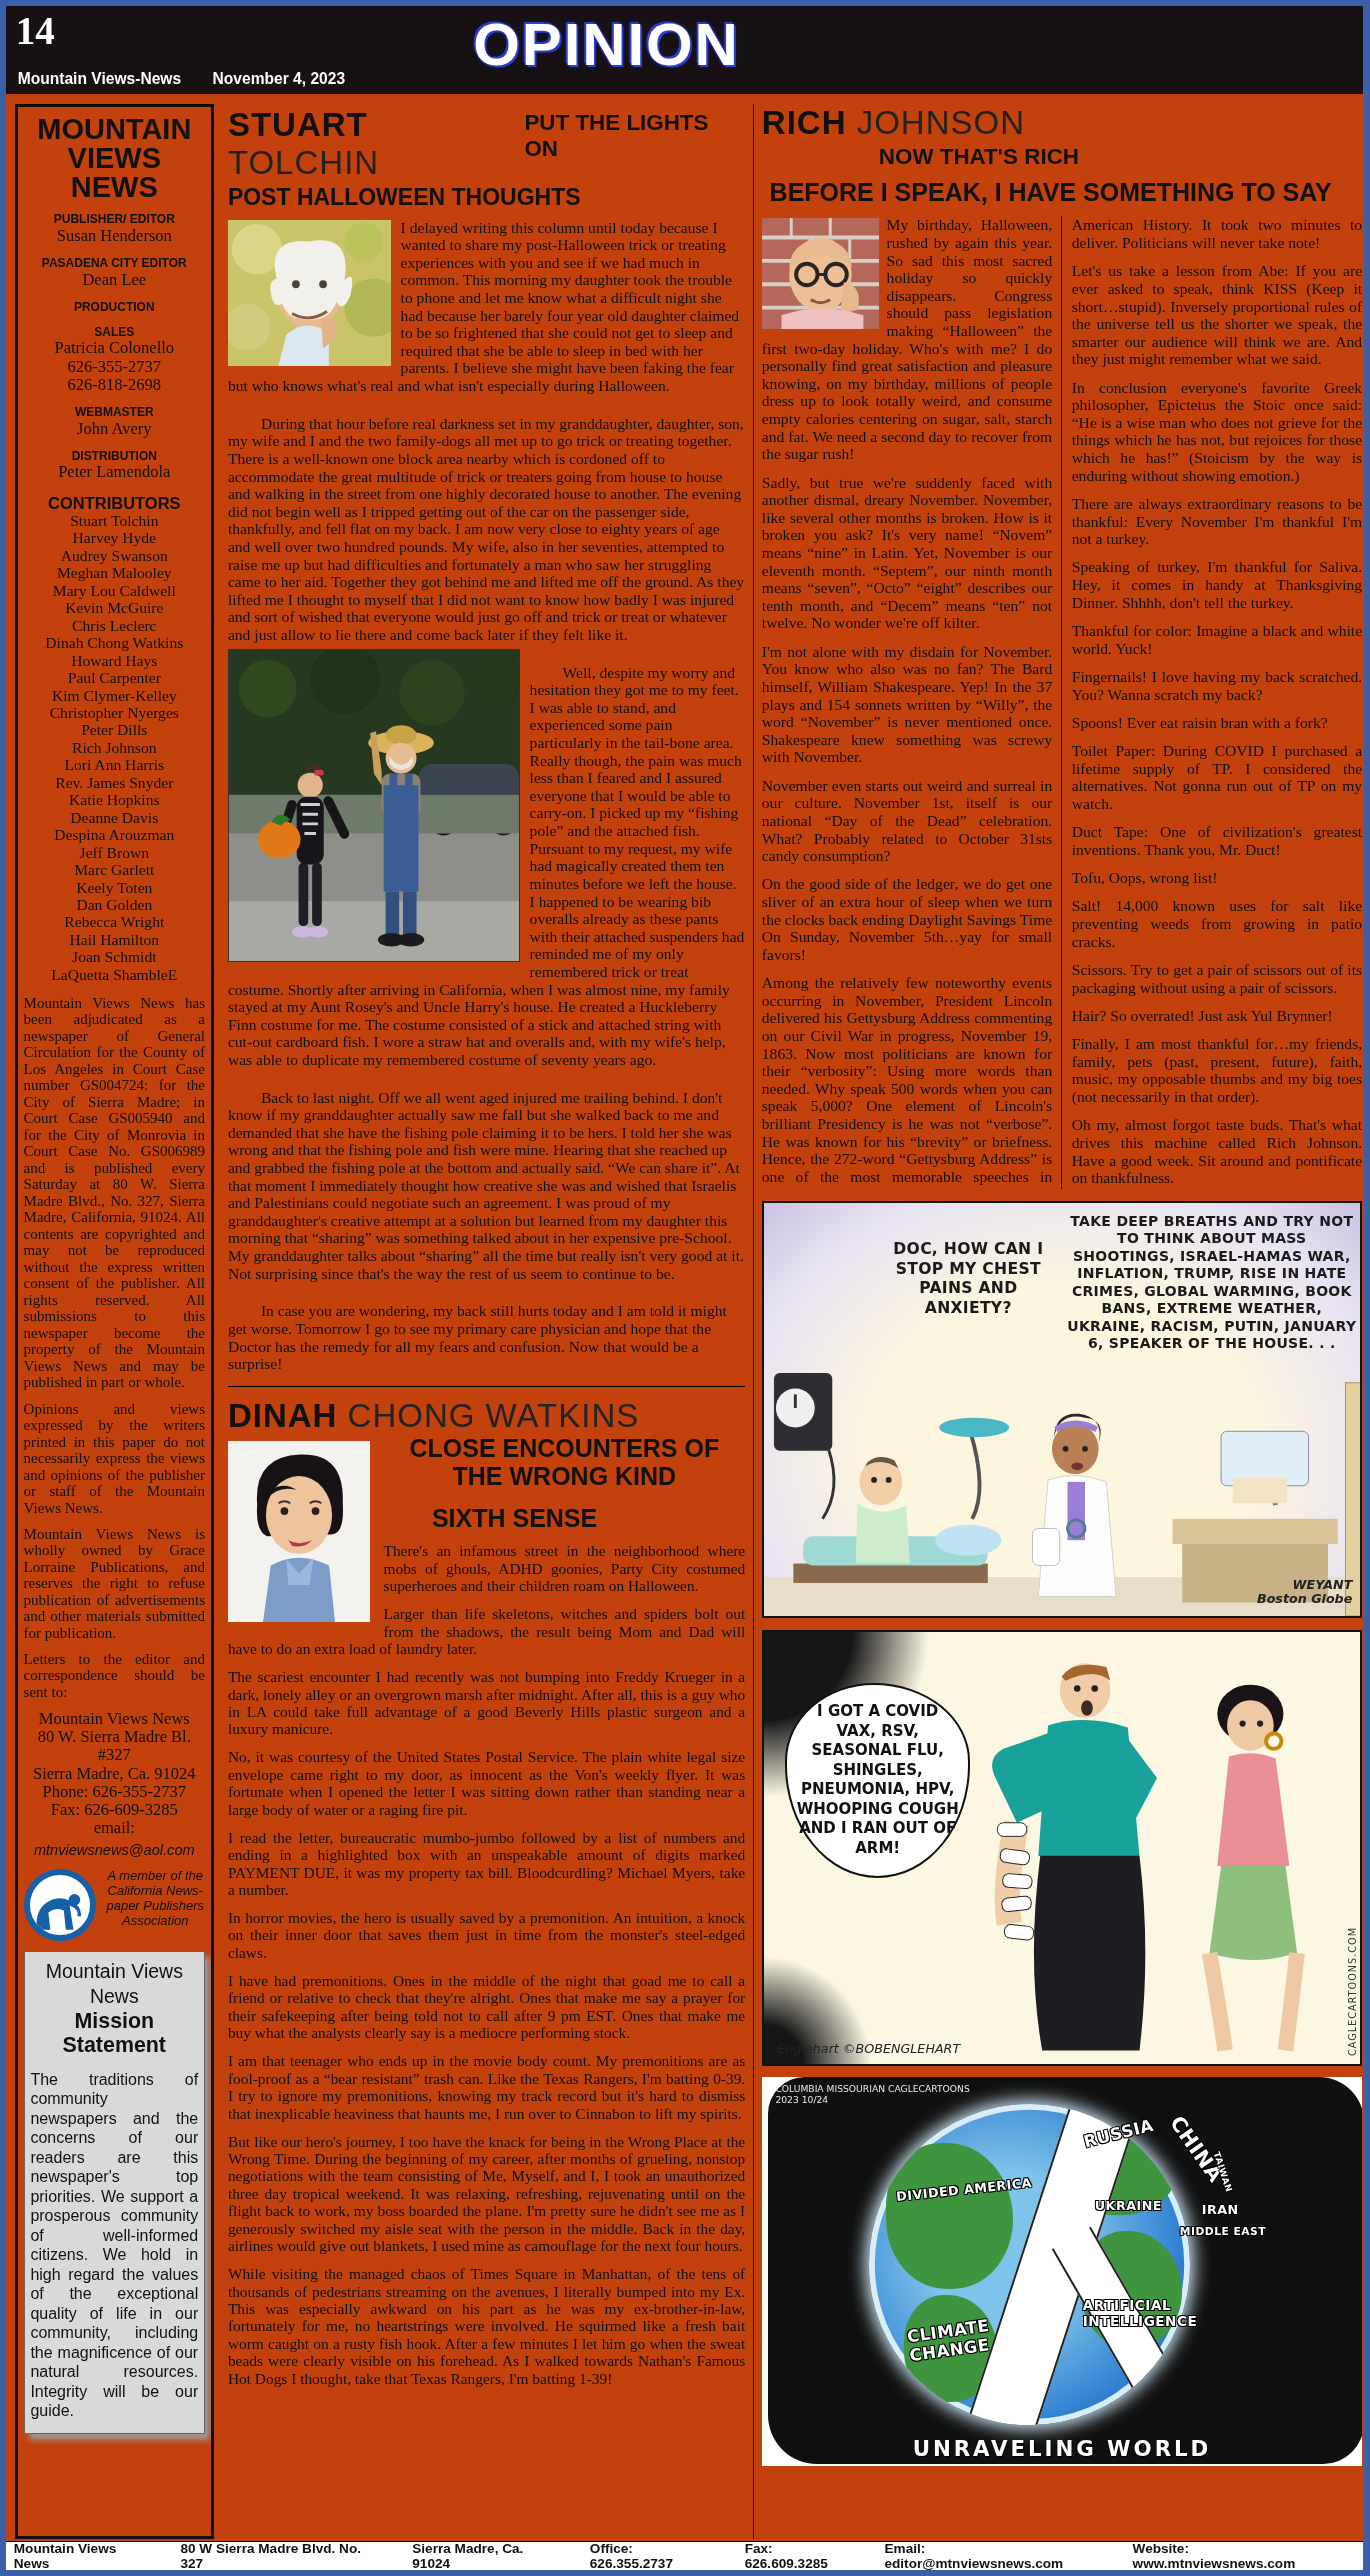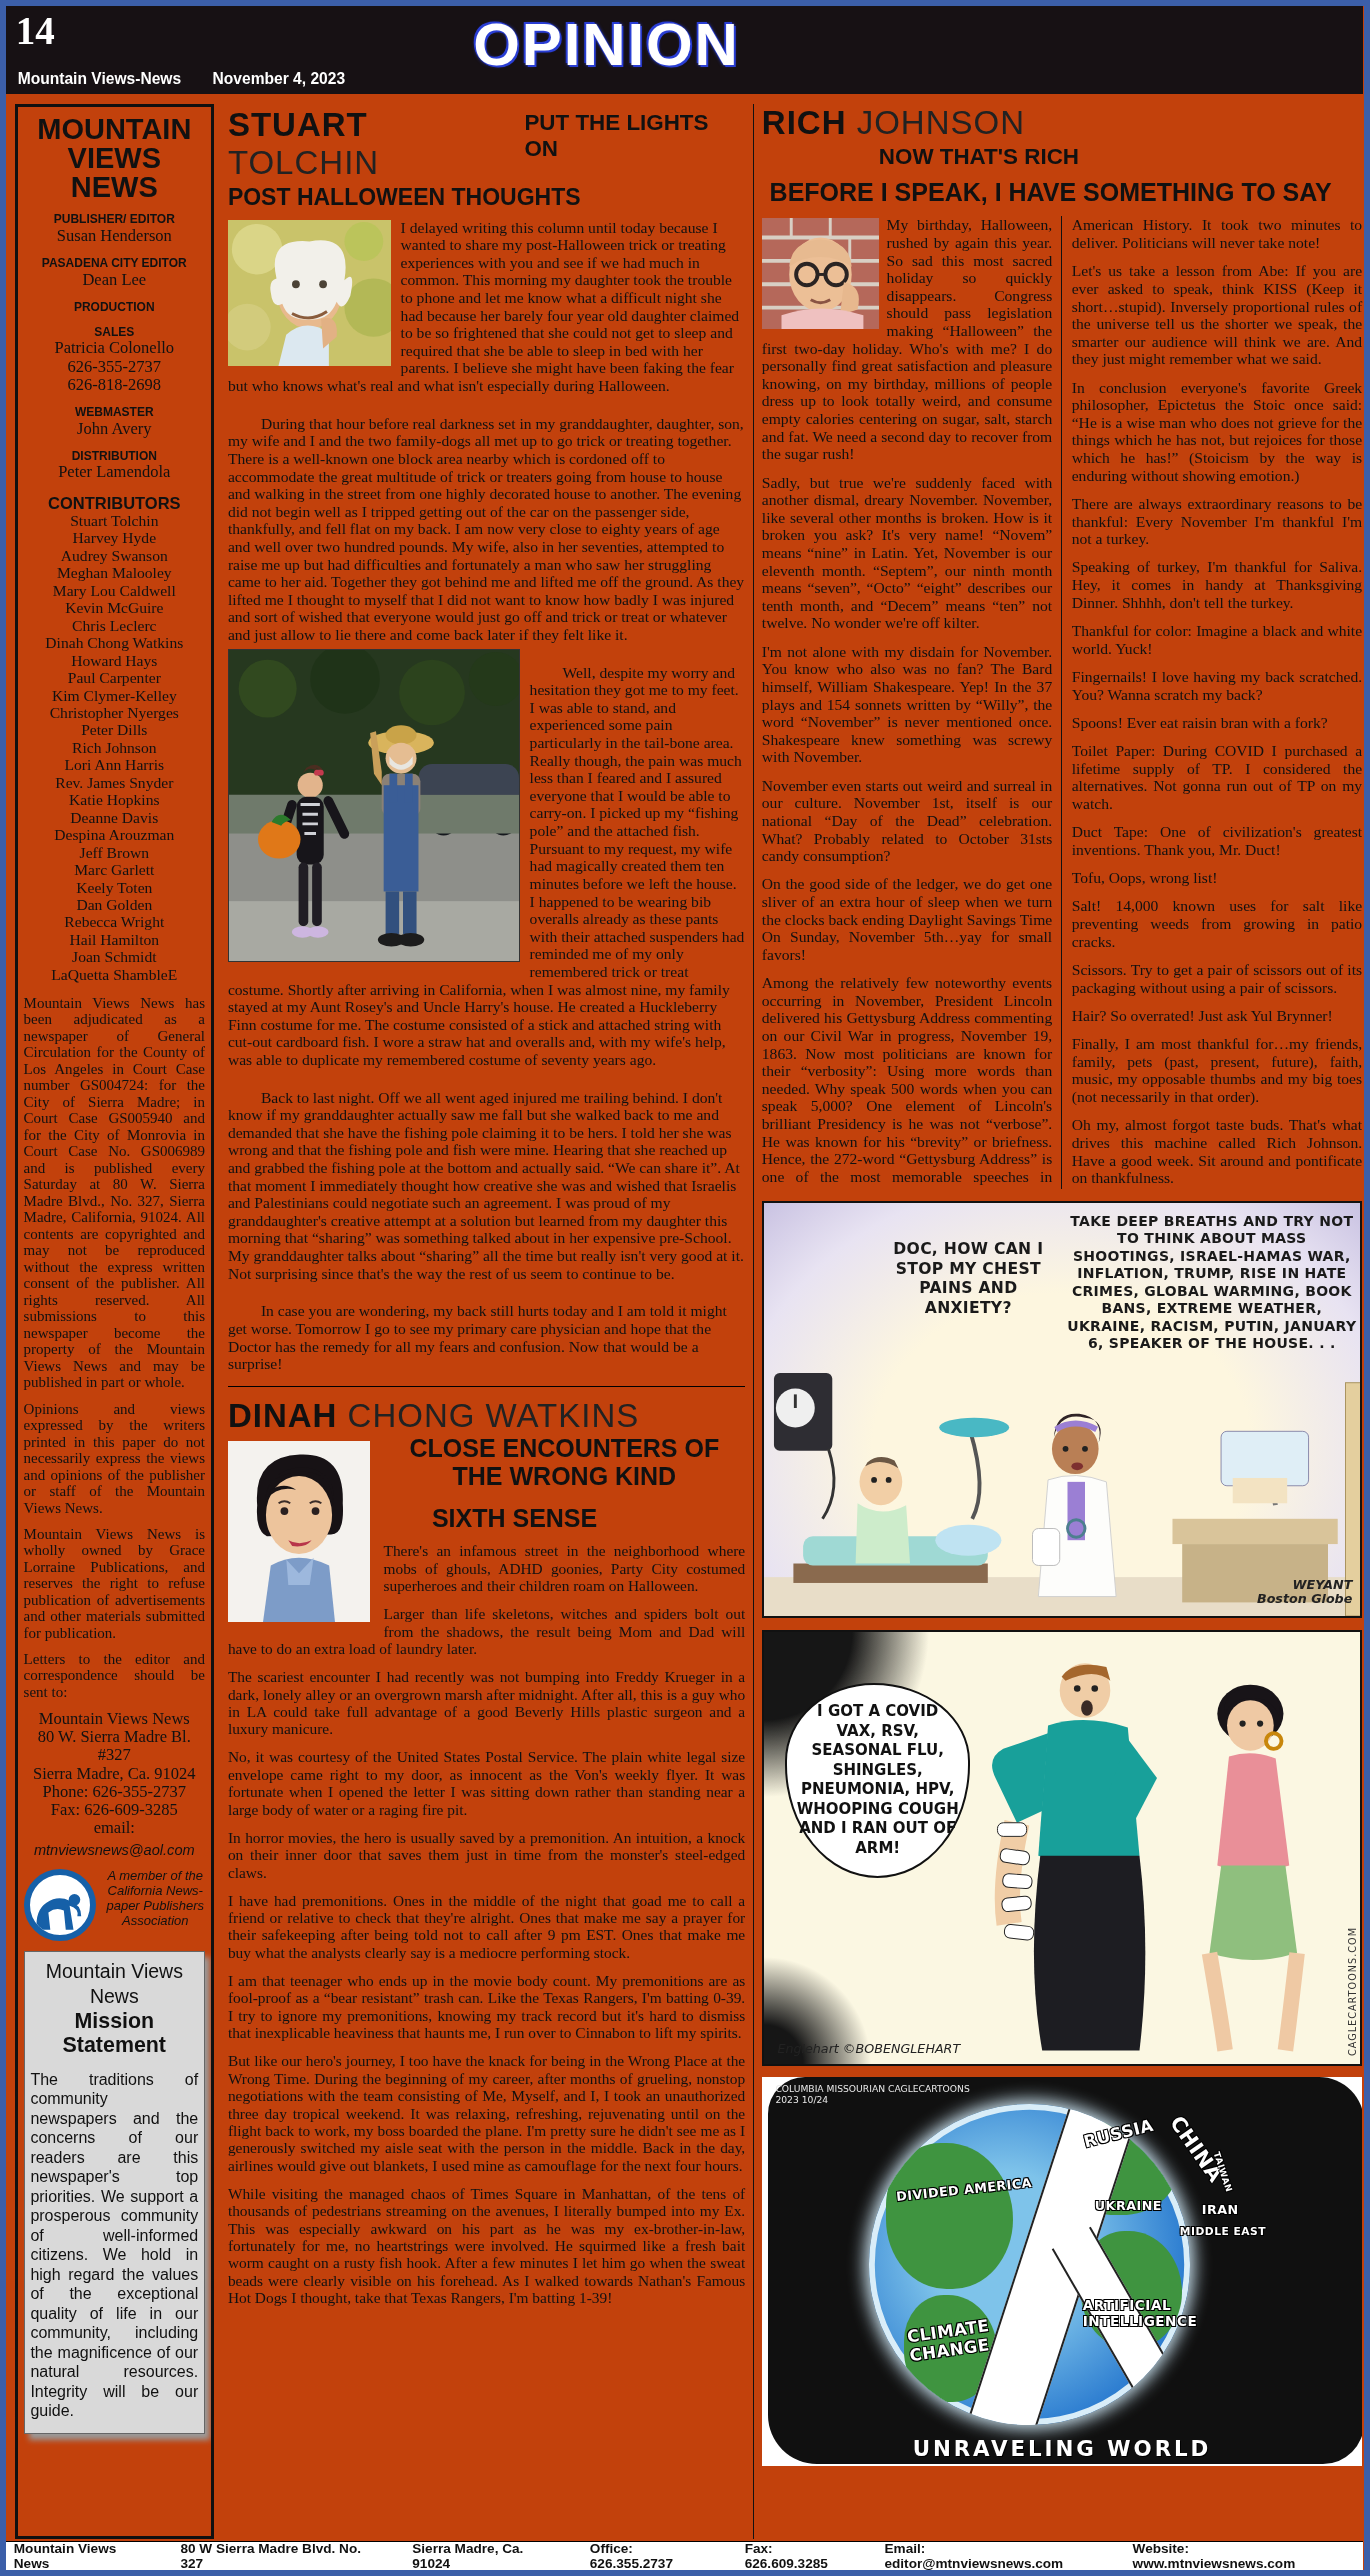--- a/index.html
+++ b/index.html
@@ -345,20 +345,21 @@
         <path d="M60 122 L73 136 L88 120 L84 148 L62 148 Z" fill="#9db8dd"></path>
       </svg>
       <div class="headline dinah-headline">CLOSE ENCOUNTERS OF THE WRONG KIND</div>
       <div class="subhead dinah-subhead">SIXTH SENSE</div>
       <div class="dinah-body para">
 
       <p class="para">There's an infamous street in the neighborhood where mobs of ghouls, ADHD goonies, Party City costumed superheroes and their children roam on Halloween.</p>
           <p class="para">Larger than life skeletons, witches and spiders bolt out from the shadows, the result being Mom and Dad will have to do an extra load of laundry later.</p>
           <p class="para">The scariest encounter I had recently was not bumping into Freddy Krueger in a dark, lonely alley or an overgrown marsh after midnight. After all, this is a guy who in LA could take full advantage of a good Beverly Hills plastic surgeon and a luxury manicure.</p>
           <p class="para">No, it was courtesy of the United States Postal Service. The plain white legal size envelope came right to my door, as innocent as the Von's weekly flyer. It was fortunate when I opened the letter I was sitting down rather than standing near a large body of water or a raging fire pit.</p>
+          <p class="para">I read the letter, bureaucratic mumbo-jumbo followed by a list of numbers and ending in a highlighted box with an unspeakable amount of digits marked PAYMENT DUE, it was my property tax bill. Bloodcurdling? Michael Myers, take a number.</p>
           <p class="para">In horror movies, the hero is usually saved by a premonition. An intuition, a knock on their inner door that saves them just in time from the monster's steel-edged claws.</p>
           <p class="para">I have had premonitions. Ones in the middle of the night that goad me to call a friend or relative to check that they're alright. Ones that make me say a prayer for their safekeeping after being told not to call after 9 pm EST. Ones that make me buy what the analysts clearly say is a mediocre performing stock.</p>
           <p class="para">I am that teenager who ends up in the movie body count. My premonitions are as fool-proof as a “bear resistant” trash can. Like the Texas Rangers, I'm batting 0-39. I try to ignore my premonitions, knowing my track record but it's hard to dismiss that inexplicable heaviness that haunts me, I run over to Cinnabon to lift my spirits.</p>
           <p class="para">But like our hero's journey, I too have the knack for being in the Wrong Place at the Wrong Time. During the beginning of my career, after months of grueling, nonstop negotiations with the team consisting of Me, Myself, and I, I took an unauthorized three day tropical weekend. It was relaxing, refreshing, rejuvenating until on the flight back to work, my boss boarded the plane. I'm pretty sure he didn't see me as I generously switched my aisle seat with the person in the middle. Back in the day, airlines would give out blankets, I used mine as camouflage for the next four hours.</p>
           <p class="para">While visiting the managed chaos of Times Square in Manhattan, of the tens of thousands of pedestrians streaming on the avenues, I literally bumped into my Ex. This was especially awkward on his part as he was my ex-brother-in-law, fortunately for me, no heartstrings were involved. He squirmed like a fresh bait worm caught on a rusty fish hook. After a few minutes I let him go when the sweat beads were clearly visible on his forehead. As I walked towards Nathan's Famous Hot Dogs I thought, take that Texas Rangers, I'm batting 1-39!</p>
         </div>
     </div>
   </div>
 
   <div class="rightcol">

